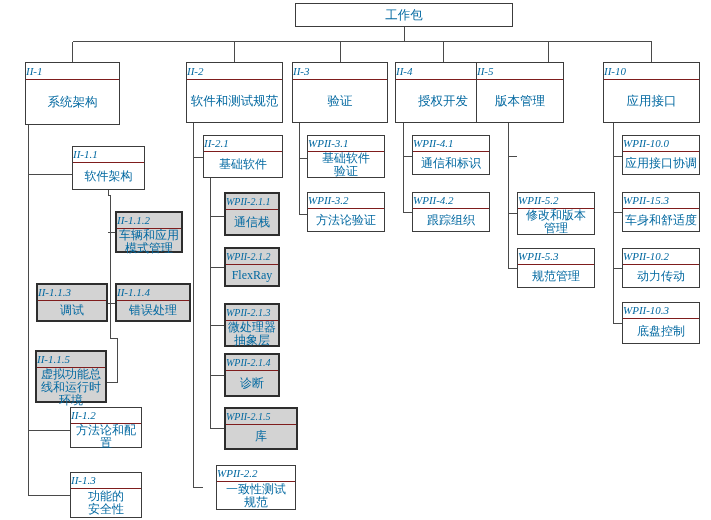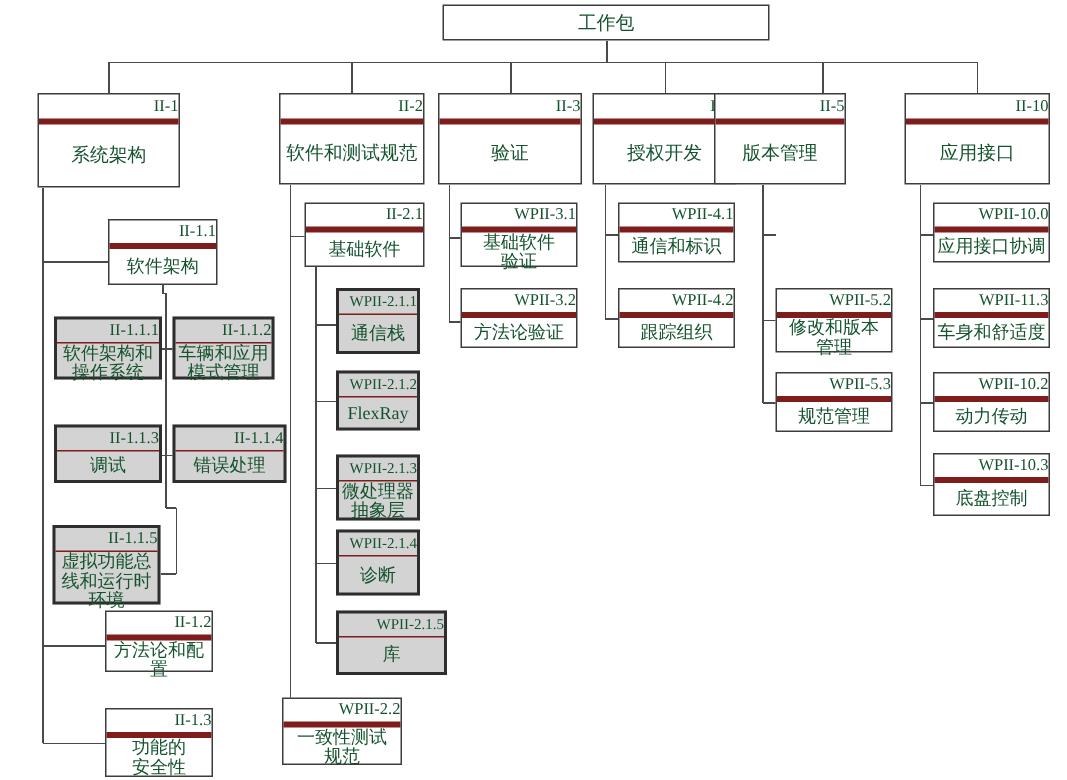--- a/index.html
+++ b/index.html
@@ -3,25 +3,25 @@
 <meta charset="utf-8">
 <style>
   html,body{margin:0;padding:0;background:#ffffff;}
   .canvas{
     position:relative;width:711px;height:520px;background:#ffffff;overflow:hidden;
     font-family:"Liberation Serif","DejaVu Serif",serif;
   }
   svg.lines{position:absolute;left:0;top:0;}
   .node{
     position:absolute;box-sizing:border-box;border:1px solid #3c3c3c;background:#ffffff;
-    display:flex;flex-direction:column;color:#14532d;
+    display:flex;flex-direction:column;color:#0369a1;
   }
   .node .code{
-    flex:0 0 auto;border-bottom:4px solid #7f1d1d;text-align:right;
-    font-size:11px;line-height:15px;height:15px;white-space:nowrap;overflow:hidden;
+    flex:0 0 auto;border-bottom:1px solid #7f1d1d;text-align:left;
+    font-size:11px;line-height:15px;height:15px;white-space:nowrap;overflow:hidden;font-style:italic;
   }
   .node.head .code{height:16px;line-height:16px;}
   .node .title{
     flex:1 1 auto;display:flex;align-items:center;justify-content:center;text-align:center;
     font-size:12px;line-height:13px;white-space:pre-line;word-break:break-all;padding:0 2px;
   }
   .node.head .title{font-size:12.5px;}
   .node.gray{background:#d3d3d3;border-width:2px;border-color:#2e2e2e;}
   .node.gray .code{border-bottom-width:1px;}
   .node.sm .code{font-size:10px;}
@@ -108,25 +108,20 @@
   </div>
   <div class="node head" style="left:603px;top:62px;width:97px;height:61px">
     <div class="code">II-10</div>
     <div class="title">应用接口</div>
   </div>
 
   <div class="node" style="left:72px;top:146px;width:73px;height:44px">
     <div class="code">II-1.1</div>
     <div class="title">软件架构</div>
   </div>
-  <div class="node gray" style="left:36px;top:211px;width:72px;height:42px">
-    <div class="code">II-1.1.1</div>
-    <div class="title">软件架构和
-操作系统</div>
-  </div>
   <div class="node gray" style="left:115px;top:211px;width:68px;height:42px">
     <div class="code">II-1.1.2</div>
     <div class="title">车辆和应用
 模式管理</div>
   </div>
   <div class="node gray" style="left:36px;top:283px;width:72px;height:39px">
     <div class="code">II-1.1.3</div>
     <div class="title">调试</div>
   </div>
   <div class="node gray" style="left:115px;top:283px;width:76px;height:39px">
@@ -168,21 +163,21 @@
 抽象层</div>
   </div>
   <div class="node gray sm" style="left:224px;top:353px;width:56px;height:44px">
     <div class="code">WPII-2.1.4</div>
     <div class="title">诊断</div>
   </div>
   <div class="node gray sm" style="left:224px;top:407px;width:74px;height:43px">
     <div class="code">WPII-2.1.5</div>
     <div class="title">库</div>
   </div>
-  <div class="node" style="left:188px;top:465px;width:80px;height:45px">
+  <div class="node" style="left:216px;top:465px;width:80px;height:45px">
     <div class="code">WPII-2.2</div>
     <div class="title">一致性测试
 规范</div>
   </div>
 
   <div class="node" style="left:307px;top:135px;width:78px;height:43px">
     <div class="code">WPII-3.1</div>
     <div class="title">基础软件
 验证</div>
   </div>
@@ -208,21 +203,21 @@
   <div class="node" style="left:517px;top:248px;width:78px;height:40px">
     <div class="code">WPII-5.3</div>
     <div class="title">规范管理</div>
   </div>
 
   <div class="node" style="left:622px;top:135px;width:78px;height:40px">
     <div class="code">WPII-10.0</div>
     <div class="title">应用接口协调</div>
   </div>
   <div class="node" style="left:622px;top:192px;width:78px;height:40px">
-    <div class="code">WPII-11.3</div>
+    <div class="code">WPII-15.3</div>
     <div class="title">车身和舒适度</div>
   </div>
   <div class="node" style="left:622px;top:248px;width:78px;height:40px">
     <div class="code">WPII-10.2</div>
     <div class="title">动力传动</div>
   </div>
   <div class="node" style="left:622px;top:302px;width:78px;height:42px">
     <div class="code">WPII-10.3</div>
     <div class="title">底盘控制</div>
   </div>

